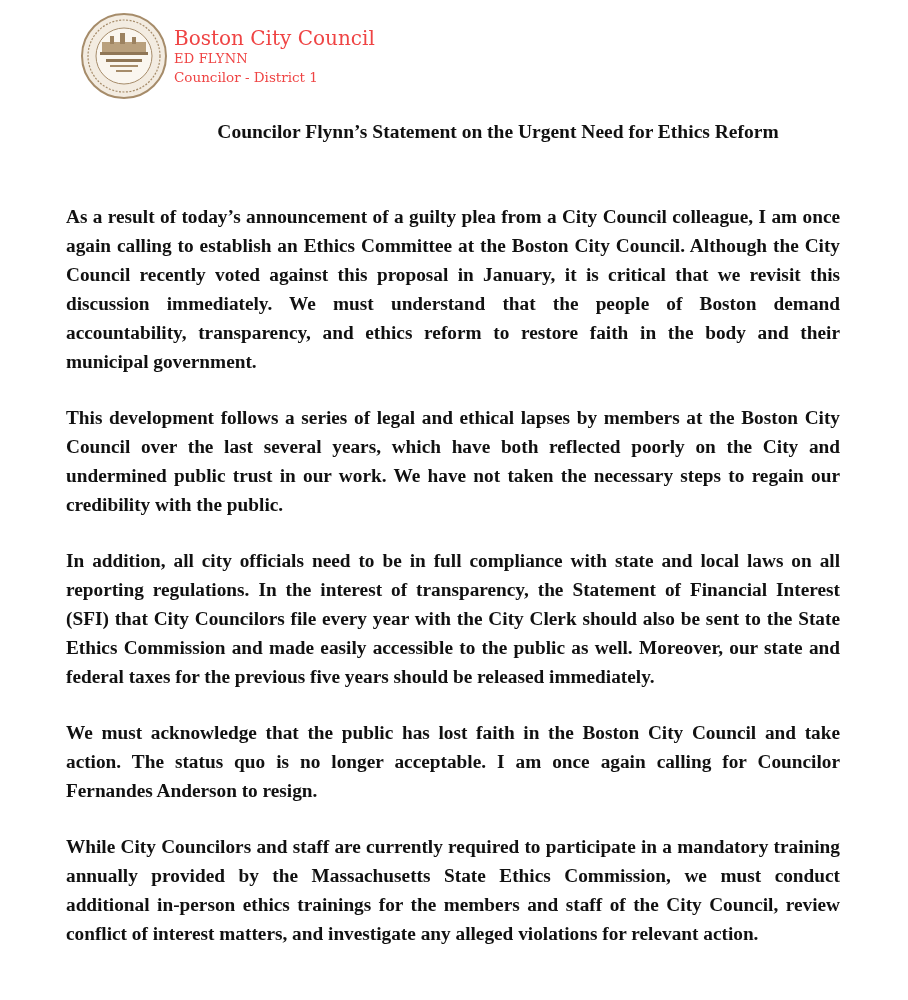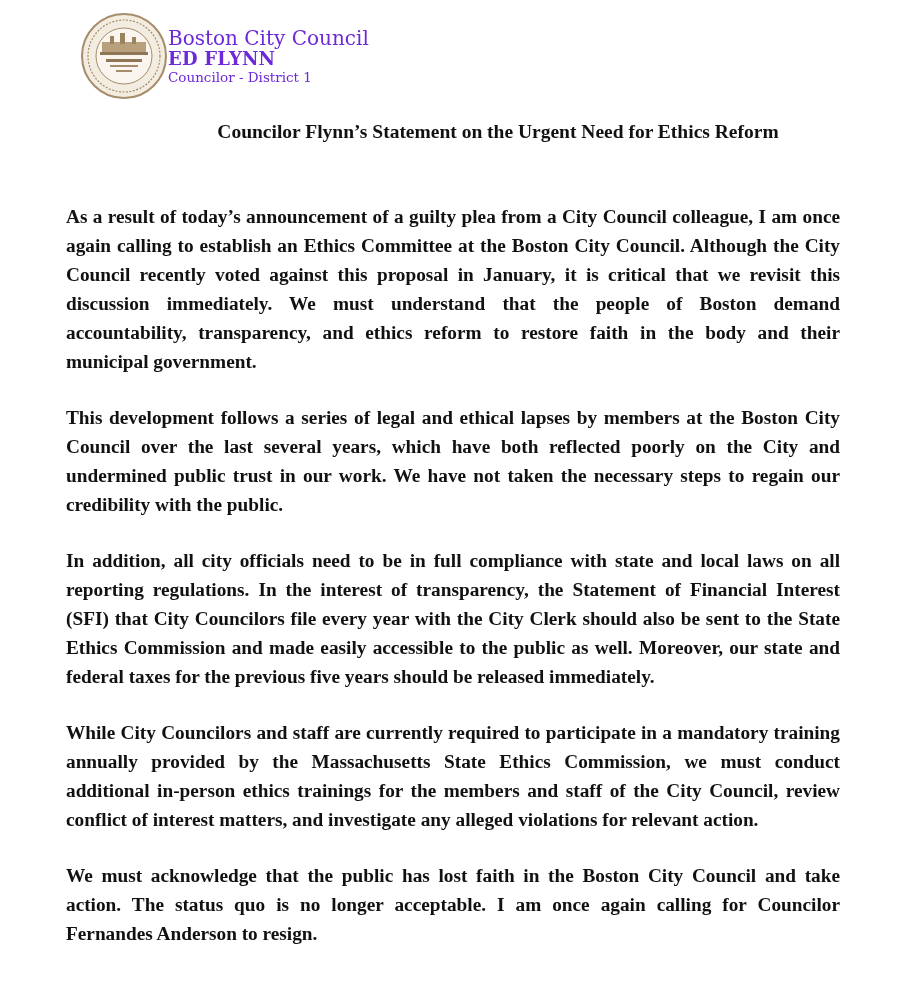--- a/index.html
+++ b/index.html
@@ -1,22 +1,22 @@
 <!DOCTYPE html>
 <html><head>
 <meta charset="utf-8">
 <style>
   html, body { margin: 0; padding: 0; background: #ffffff; }
   body { width: 908px; height: 1000px; position: relative; overflow: hidden; color: #111; }
   .header { position: absolute; left: 80px; top: 10px; height: 92px; display: flex; align-items: center; }
   .seal { width: 88px; height: 88px; border-radius: 50%; position: relative; }
   .seal svg { width: 88px; height: 88px; display: block; }
-  .brand { margin-left: 0; font-family: "DejaVu Serif", serif; color: #6d28d9; }
+  .brand { margin-left: 6px; font-family: "DejaVu Serif", serif; color: #ef4444; }
   .brand .org { font-size: 20px; line-height: 24px; }
-  .brand .name { font-size: 18px; font-weight: bold; line-height: 18px; letter-spacing: 0.2px; }
+  .brand .name { font-size: 13px; font-weight: normal; line-height: 18px; letter-spacing: 0.2px; }
   .brand .role { font-size: 13.5px; line-height: 18px; }
   .title-block { position: absolute; left: 8px; width: 908px; top: 119px; text-align: center; font-family: "Liberation Serif", serif; padding-left: 36px; }
   .title { font-weight: bold; font-size: 19.5px; line-height: 26px; }
   .date { font-size: 19.5px; line-height: 26px; }
   .body { position: absolute; left: 66px; width: 774px; top: 202px; font-family: "Liberation Serif", serif; font-size: 19.3px; line-height: 29px; text-align: justify; }
   .body p { margin: 0 0 27px 0; font-weight: bold; }
 </style>
 </head>
 <body>
 
@@ -44,15 +44,15 @@
 </div>
 
 <div class="title-block">
   <div class="title">Councilor Flynn’s Statement on the Urgent Need for Ethics Reform</div>
 </div>
 
 <div class="body">
   <p>As a result of today’s announcement of a guilty plea from a City Council colleague, I am once again calling to establish an Ethics Committee at the Boston City Council. Although the City Council recently voted against this proposal in January, it is critical that we revisit this discussion immediately. We must understand that the people of Boston demand accountability, transparency, and ethics reform to restore faith in the body and their municipal government.</p>
   <p>This development follows a series of legal and ethical lapses by members at the Boston City Council over the last several years, which have both reflected poorly on the City and undermined public trust in our work. We have not taken the necessary steps to regain our credibility with the public.</p>
   <p>In addition, all city officials need to be in full compliance with state and local laws on all reporting regulations. In the interest of transparency, the Statement of Financial Interest (SFI) that City Councilors file every year with the City Clerk should also be sent to the State Ethics Commission and made easily accessible to the public as well. Moreover, our state and federal taxes for the previous five years should be released immediately.</p>
+  <p>We must acknowledge that the public has lost faith in the Boston City Council and take action. The status quo is no longer acceptable. I am once again calling for Councilor Fernandes Anderson to resign.</p>
   <p>While City Councilors and staff are currently required to participate in a mandatory training annually provided by the Massachusetts State Ethics Commission, we must conduct additional in-person ethics trainings for the members and staff of the City Council, review conflict of interest matters, and investigate any alleged violations for relevant action.</p>
-  <p>We must acknowledge that the public has lost faith in the Boston City Council and take action. The status quo is no longer acceptable. I am once again calling for Councilor Fernandes Anderson to resign.</p>
 </div>
 
 </body></html>

